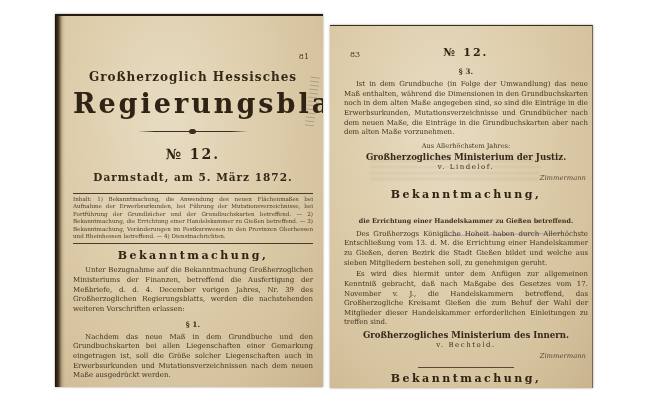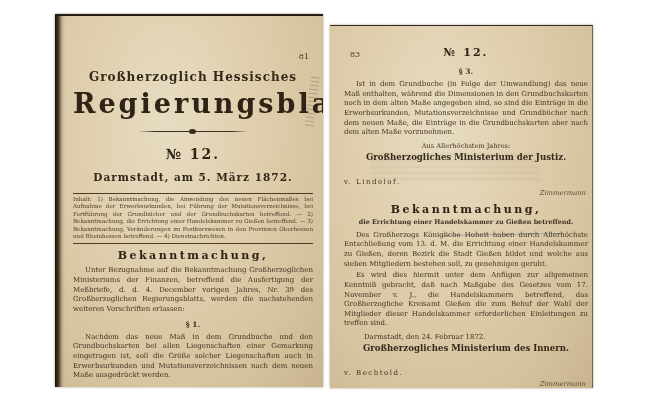--- a/index.html
+++ b/index.html
@@ -65,35 +65,35 @@
     margin-top:10px;padding:2px 0 3px 0;
     border-top:1px solid #4a3a28;border-bottom:1px solid #4a3a28;
     font-size:5.6px;line-height:1.32;text-align:justify;color:#4a3a28;
   }
   .bek-heading{
     text-align:center;font-weight:bold;font-size:11px;letter-spacing:2.5px;
     color:#2e2315;margin-top:5px;
   }
   .bek-caption{
     text-align:center;font-weight:bold;font-size:6.4px;line-height:1.35;
-    color:#3c2f20;margin-top:2px;padding:0 6px;
+    color:#3c2f20;margin-top:16px;padding:0 6px;
   }
   .para{
     font-size:7px;line-height:1.38;text-align:justify;color:#41321f;
     margin-top:4px;text-indent:12px;
   }
   .sect{
     text-align:center;font-size:7.5px;font-weight:bold;color:#3c2f20;margin-top:5px;
   }
   .dateline-small{
     font-size:7px;color:#41321f;margin-top:4px;padding-left:20px;
   }
   .auftrag{text-align:center;font-size:6.6px;color:#41321f;margin-top:4px;}
   .ministry{text-align:center;font-weight:bold;font-size:8.6px;color:#33281a;margin-top:2px;}
-  .signer{text-align:left;font-size:7px;letter-spacing:1.5px;color:#41321f;margin-top:16px;}
+  .signer{text-align:center;font-size:7px;letter-spacing:1.5px;color:#41321f;margin-top:1px;}
   .countersign{text-align:right;font-size:6.8px;font-style:italic;color:#5a4836;margin-top:3px;padding-right:2px;}
   .rule-short{width:96px;border:none;border-top:1px solid #5a4836;margin:7px auto 0 auto;}
 
   .stamp-smudge{
     position:absolute;right:6px;top:58px;width:9px;height:52px;
     background:repeating-linear-gradient(0deg, rgba(90,72,50,.45) 0 1.5px, transparent 1.5px 4px);
     transform:rotate(7deg);filter:blur(.6px);opacity:.7;
   }
   .pencil-line{
     position:absolute;right:30px;top:208px;width:120px;height:1px;
@@ -136,21 +136,20 @@
     <div class="sect" style="margin-top:8px;">§ 3.</div>
     <div class="para">Ist in dem Grundbuche (in Folge der Umwandlung) das neue Maß enthalten, während die Dimensionen in den Grundbuchskarten noch in dem alten Maße angegeben sind, so sind die Einträge in die Erwerbsurkunden, Mutationsverzeichnisse und Grundbücher nach dem neuen Maße, die Einträge in die Grundbuchskarten aber nach dem alten Maße vorzunehmen.</div>
     <div class="auftrag">Aus Allerhöchstem Jahres:</div>
     <div class="ministry">Großherzogliches Ministerium der Justiz.</div>
     <div class="signer">v. Lindelof.</div>
     <div class="countersign">Zimmermann</div>
     <div class="bek-heading" style="margin-top:6px;">Bekanntmachung,</div>
     <div class="bek-caption">die Errichtung einer Handelskammer zu Gießen betreffend.</div>
     <div class="para">Des Großherzogs Königliche Hoheit haben durch Allerhöchste Entschließung vom 13. d. M. die Errichtung einer Handelskammer zu Gießen, deren Bezirk die Stadt Gießen bildet und welche aus sieben Mitgliedern bestehen soll, zu genehmigen geruht.</div>
     <div class="para" style="margin-top:2px;">Es wird dies hiermit unter dem Anfügen zur allgemeinen Kenntniß gebracht, daß nach Maßgabe des Gesetzes vom 17. November v. J., die Handelskammern betreffend, das Großherzogliche Kreisamt Gießen die zum Behuf der Wahl der Mitglieder dieser Handelskammer erforderlichen Einleitungen zu treffen sind.</div>
-    <div class="dateline-small">Darmstadt, den 24. Februar 1872.</div>
     <div class="ministry">Großherzogliches Ministerium des Innern.</div>
     <div class="signer">v. Bechtold.</div>
     <div class="countersign">Zimmermann</div>
     <hr class="rule-short">
     <div class="bek-heading" style="margin-top:4px;">Bekanntmachung,</div>
 
   </div>
 </div>
 
 </body></html>

